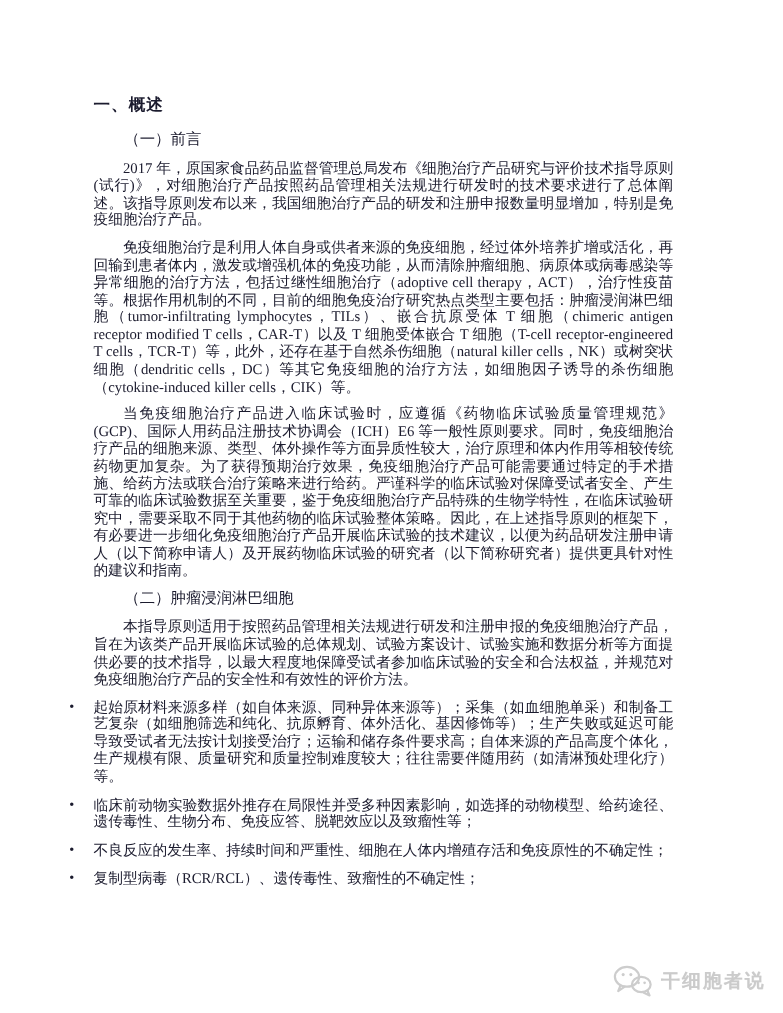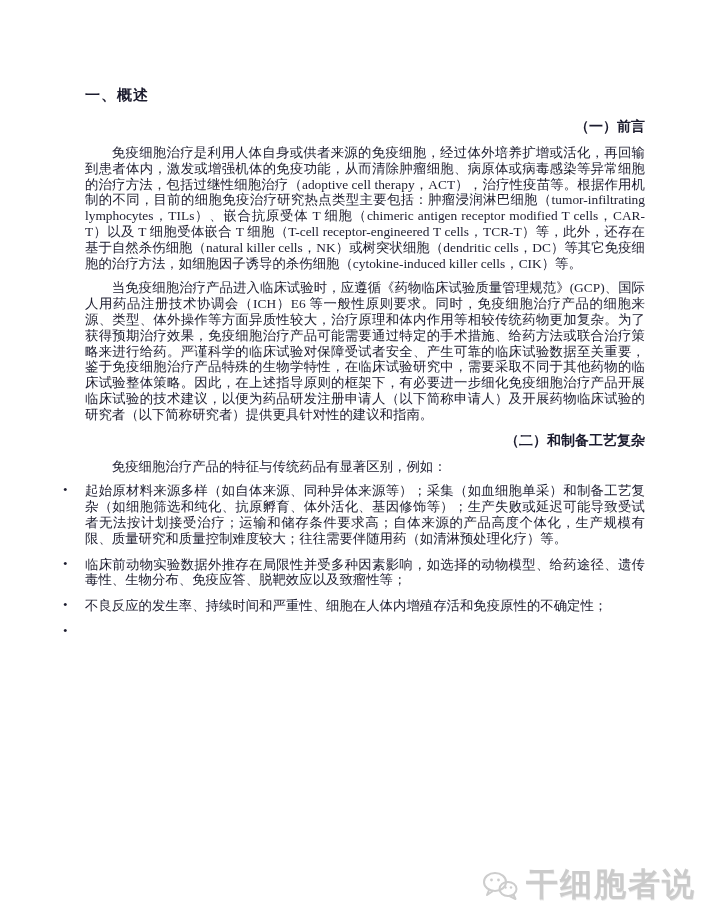--- a/index.html
+++ b/index.html
@@ -10,35 +10,34 @@
     position: relative;
     font-family: "Liberation Serif", "DejaVu Serif", serif;
     color: #1b1b2e;
     overflow: hidden;
   }
   .page {
     position: absolute;
     top: 0; left: 0;
     width: 712px;
     height: 894px;
-    padding: 86px 67px 20px 85px;
+    padding: 86px 100px 20px 85px;
   }
   h1.sec {
     font-size: 15px;
     font-weight: bold;
     letter-spacing: 1px;
     margin-bottom: 13px;
   }
   h2.sub {
     font-size: 14px;
-    font-weight: bold;
+    font-weight: normal;
     text-indent: 2em;
     margin-top: 3px;
     margin-bottom: 9px;
-    text-align: right;
   }
   p.body {
     font-size: 13.4px;
     line-height: 15.8px;
     text-align: justify;
     text-indent: 2em;
     margin-bottom: 9px;
   }
   ul.feature-list {
     list-style: none;
@@ -61,58 +60,60 @@
     position: absolute;
     right: 16px;
     bottom: 14px;
     display: flex;
     align-items: center;
     gap: 7px;
     color: #c7c7c7;
     user-select: none;
   }
   .watermark .wm-text {
-    font-size: 32px;
+    font-size: 17px;
     font-weight: bold;
     letter-spacing: 2px;
     color: #cbcbcb;
     text-shadow: 0.5px 0.5px 0 #e8e8e8;
   }
   .watermark svg { display: block; }
 </style>
 </head>
 <body>
 
 <div class="page">
 
   <h1 class="sec">一、概述</h1>
 
   <h2 class="sub">（一）前言</h2>
+  <p class="body">2017 年，原国家食品药品监督管理总局发布《细胞治疗产品研究与评价技术指导原则(试行)》，对细胞治疗产品按照药品管理相关法规进行研发时的技术要求进行了总体阐述。该指导原则发布以来，我国细胞治疗产品的研发和注册申报数量明显增加，特别是免疫细胞治疗产品。</p>
   <p class="body">免疫细胞治疗是利用人体自身或供者来源的免疫细胞，经过体外培养扩增或活化，再回输到患者体内，激发或增强机体的免疫功能，从而清除肿瘤细胞、病原体或病毒感染等异常细胞的治疗方法，包括过继性细胞治疗（adoptive cell therapy，ACT），治疗性疫苗等。根据作用机制的不同，目前的细胞免疫治疗研究热点类型主要包括：肿瘤浸润淋巴细胞（tumor-infiltrating lymphocytes，TILs）、嵌合抗原受体 T 细胞（chimeric antigen receptor modified T cells，CAR-T）以及 T 细胞受体嵌合 T 细胞（T-cell receptor-engineered T cells，TCR-T）等，此外，还存在基于自然杀伤细胞（natural killer cells，NK）或树突状细胞（dendritic cells，DC）等其它免疫细胞的治疗方法，如细胞因子诱导的杀伤细胞（cytokine-induced killer cells，CIK）等。</p>
   <p class="body">当免疫细胞治疗产品进入临床试验时，应遵循《药物临床试验质量管理规范》(GCP)、国际人用药品注册技术协调会（ICH）E6 等一般性原则要求。同时，免疫细胞治疗产品的细胞来源、类型、体外操作等方面异质性较大，治疗原理和体内作用等相较传统药物更加复杂。为了获得预期治疗效果，免疫细胞治疗产品可能需要通过特定的手术措施、给药方法或联合治疗策略来进行给药。严谨科学的临床试验对保障受试者安全、产生可靠的临床试验数据至关重要，鉴于免疫细胞治疗产品特殊的生物学特性，在临床试验研究中，需要采取不同于其他药物的临床试验整体策略。因此，在上述指导原则的框架下，有必要进一步细化免疫细胞治疗产品开展临床试验的技术建议，以便为药品研发注册申请人（以下简称申请人）及开展药物临床试验的研究者（以下简称研究者）提供更具针对性的建议和指南。</p>
 
-  <h2 class="sub">（二）和制备工艺复杂</h2>
+  <h2 class="sub">（二）肿瘤浸润淋巴细胞</h2>
+  <p class="body">本指导原则适用于按照药品管理相关法规进行研发和注册申报的免疫细胞治疗产品，旨在为该类产品开展临床试验的总体规划、试验方案设计、试验实施和数据分析等方面提供必要的技术指导，以最大程度地保障受试者参加临床试验的安全和合法权益，并规范对免疫细胞治疗产品的安全性和有效性的评价方法。</p>
 
-  <p class="body">免疫细胞治疗产品的特征与传统药品有显著区别，例如：</p>
 
   <ul class="feature-list">
     <li>
       <span class="bullet">•</span>
       <span>起始原材料来源多样（如自体来源、同种异体来源等）；采集（如血细胞单采）和制备工艺复杂（如细胞筛选和纯化、抗原孵育、体外活化、基因修饰等）；生产失败或延迟可能导致受试者无法按计划接受治疗；运输和储存条件要求高；自体来源的产品高度个体化，生产规模有限、质量研究和质量控制难度较大；往往需要伴随用药（如清淋预处理化疗）等。</span>
     </li>
     <li>
       <span class="bullet">•</span>
       <span>临床前动物实验数据外推存在局限性并受多种因素影响，如选择的动物模型、给药途径、遗传毒性、生物分布、免疫应答、脱靶效应以及致瘤性等；</span>
     </li>
     <li>
       <span class="bullet">•</span>
       <span>不良反应的发生率、持续时间和严重性、细胞在人体内增殖存活和免疫原性的不确定性；</span>
     </li>
     <li>
       <span class="bullet">•</span>
+      <span>复制型病毒（RCR/RCL）、遗传毒性、致瘤性的不确定性；</span>
     </li>
   </ul>
 
 </div>
 
 <div class="watermark">
   <span>
     <svg width="38" height="32" viewBox="0 0 38 32" fill="none" xmlns="http://www.w3.org/2000/svg">
       <ellipse cx="14" cy="13" rx="11" ry="9" stroke="#cdcdcd" stroke-width="2" fill="none"></ellipse>
       <path d="M8 21 L6 26 L12 22" stroke="#cdcdcd" stroke-width="2" fill="none" stroke-linejoin="round"></path>

